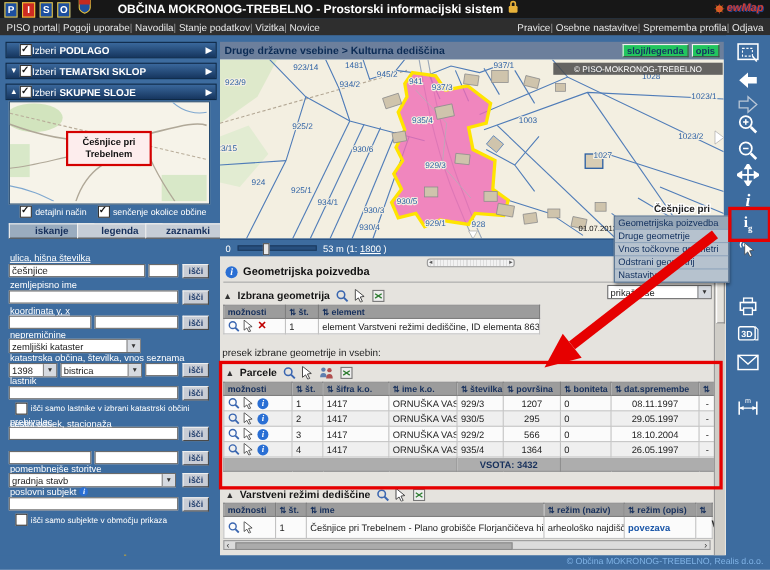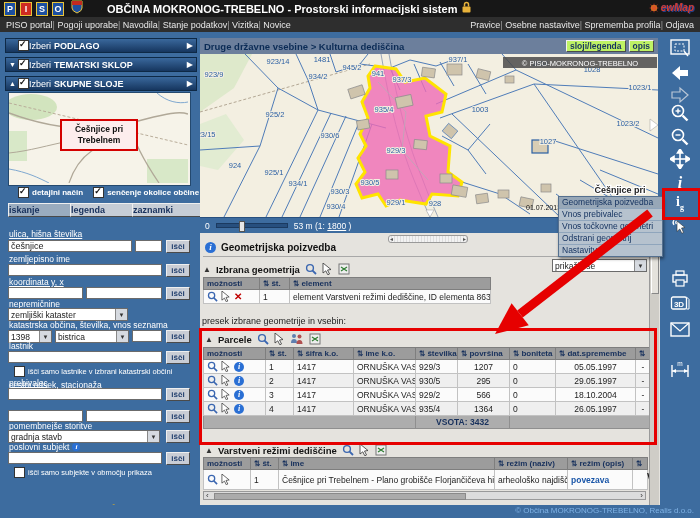--- a/index.html
+++ b/index.html
@@ -16,37 +16,37 @@
   .mlink+.mlink::before{content:" | ";color:#9a9a9a;}
   .mspacer{flex:1;}
   
   .side-sec{position:absolute;left:5px;width:192px;height:15px;background:linear-gradient(#3A689C,#16365F);border:1px solid #0E2946;display:flex;align-items:center;color:#fff;font-size:9px;box-sizing:border-box;padding:0 3px;}
   .side-sec .nm{font-weight:bold;margin-left:3px;}
   .side-sec .arr{margin-left:auto;font-size:8px;}
   .chev{width:9px;font-size:7px;color:#fff;}
   .cbx{width:9px;height:9px;background:#fff;border:1px solid #333;position:relative;display:inline-block;vertical-align:middle;flex:none;}
   .cbx.checked::after{content:"✓";position:absolute;left:0px;top:-2px;font-size:9px;color:#111;font-weight:bold;}
   .minimap{position:absolute;left:8px;top:92px;width:181px;height:92px;background:#F6F3E9;border:1px solid #24496F;}
-  .togglerow{position:absolute;left:8px;top:187px;width:184px;display:flex;gap:10px;align-items:flex-end;color:#fff;font-size:8px;padding-left:10px;font-weight:bold;}
+  .togglerow{position:absolute;left:8px;top:187px;width:184px;display:flex;gap:10px;align-items:flex-end;color:#fff;font-size:8px;padding-left:10px;}
   .togglerow .cbx{margin-right:3px;}
-  .tab{position:absolute;top:203px;width:78px;height:14px;background:#C6CDD6;border:1px solid;border-color:#EFEFEF #4A4A4A #4A4A4A #EFEFEF;color:#17305C;font-weight:bold;font-size:9px;line-height:13px;box-sizing:border-box;}
+  .tab{position:absolute;top:203px;width:78px;height:14px;background:#C6CDD6;border:1px solid;border-color:#EFEFEF #4A4A4A #4A4A4A #EFEFEF;color:#17305C;font-weight:bold;font-size:9px;text-align:center;line-height:13px;box-sizing:border-box;}
   .tab.active{background:#9AACBF;}
   .flabel{position:absolute;left:9px;color:#fff;font-size:8.5px;white-space:nowrap;}
   .flabel.lnk{text-decoration:underline;}
   .inp{position:absolute;height:12px;background:#fff;border:1px solid #6B6B6B;font-size:9px;padding:0 2px;color:#222;box-sizing:border-box;font-family:"Liberation Sans",sans-serif;}
   .btn-isci{position:absolute;left:166px;width:24px;height:13px;background:#C9CDD5;border:1px solid;border-color:#EFEFEF #4A4A4A #4A4A4A #EFEFEF;color:#223F6E;font-weight:bold;font-size:8px;text-align:center;line-height:11px;box-sizing:border-box;}
   .sel{position:absolute;height:13px;background:#fff;border:1px solid #6B6B6B;font-size:8.5px;color:#222;display:flex;align-items:center;box-sizing:border-box;padding-left:2px;}
   .sel .txt{flex:1;white-space:nowrap;overflow:hidden;}
   .sel .sel-arr{width:11px;height:100%;background:#D6DAE0;border-left:1px solid #888;font-size:6px;color:#333;display:flex;align-items:center;justify-content:center;flex:none;}
   .geologo{position:absolute;left:62px;top:503px;font-size:9px;font-weight:bold;color:#fff;}
   .geologo .star{color:#F4B90F;font-size:10px;}
   
   .mapbar{position:absolute;left:200px;top:38px;width:458px;height:16px;background:#6C7F9C;display:flex;align-items:center;padding:0 4px;box-sizing:border-box;}
   .crumb{color:#0B2B55;font-weight:bold;font-size:9.5px;white-space:nowrap;}
-  .mapbtn{background:#bef264;border:1px solid;border-color:#F0F0F0 #4A4A4A #4A4A4A #F0F0F0;font-size:8.5px;color:#15325F;font-weight:bold;padding:0 3px;height:12px;line-height:11px;margin-left:3px;box-sizing:border-box;}
+  .mapbtn{background:#22c55e;border:1px solid;border-color:#F0F0F0 #4A4A4A #4A4A4A #F0F0F0;font-size:8.5px;color:#15325F;font-weight:bold;padding:0 3px;height:12px;line-height:11px;margin-left:3px;box-sizing:border-box;}
   .mapwrap{position:absolute;left:200px;top:54px;width:458px;height:163px;background:#F3EFE1;overflow:hidden;}
   
   .scalestrip{position:absolute;left:200px;top:217px;width:460px;height:16px;background:#3D6C9F;border-top:1px solid #28507F;display:flex;align-items:center;color:#fff;font-size:8.5px;padding:0 5px;box-sizing:border-box;}
   .slider{width:70px;height:3px;background:#274F7E;border:1px solid #1B3A60;margin:0 6px;position:relative;}
   .slider .thumb{position:absolute;left:22px;top:-3px;width:4px;height:9px;background:#E8E8E8;border:1px solid #555;}
   
   .panel{position:absolute;left:200px;top:233px;width:460px;height:272px;background:#E5E3DE;}
   .hscroll-map{position:absolute;left:388px;top:235px;width:80px;height:8px;background:repeating-linear-gradient(90deg,#F2F2F2 0 2px,#DDD 2px 3px);border:1px solid #9A9A9A;border-radius:3px;color:#555;font-size:6px;line-height:6px;display:flex;justify-content:space-between;padding:0 1px;box-sizing:border-box;}
   .info-badge{position:absolute;width:11px;height:11px;border-radius:50%;background:#2A6FD4;color:#fff;font-family:"Liberation Serif",serif;font-style:italic;font-weight:bold;font-size:9px;text-align:center;line-height:11px;}
   .ptitle{position:absolute;font-weight:bold;font-size:10px;color:#111;}
@@ -520,21 +520,21 @@
               </svg>
         <span class="ibadge-sm">i</span>
       </span>
           </td>
       <td>1</td>
       <td>1417</td>
       <td>ORNUŠKA VAS</td>
       <td>929/3</td>
       <td class="num">1207</td>
       <td>0</td>
-      <td class="num">05.05.1997</td>
+      <td class="num">08.11.1997</td>
       <td class="ctr">-</td>
     </tr>
     <tr class="alt">
       <td>
             <span class="opt-icons">
         <svg width="11" height="11" viewBox="0 0 12 12">
                 <circle cx="5" cy="5" r="3.4" fill="none" stroke="#3A66B0" stroke-width="1.4"></circle>
                 <line x1="7.6" y1="7.6" x2="11" y2="11" stroke="#3A66B0" stroke-width="1.8"></line>
               </svg>
         <svg width="10" height="11" viewBox="0 0 11 12">
@@ -756,21 +756,21 @@
           <line x1="2" y1="11" x2="18" y2="11" stroke="#FFF" stroke-width="1.2"></line>
           <polygon points="2,11 6,9 6,13" fill="#FFF"></polygon>
           <polygon points="18,11 14,9 14,13" fill="#FFF"></polygon>
           <text x="10" y="6" text-anchor="middle" font-size="6.5" fill="#FFF" font-family="Liberation Sans,sans-serif">m</text>
         </svg>
     </div>
   </div>
 
   <div class="menu">
     <div class="menu-item first">Geometrijska poizvedba</div>
-    <div class="menu-item">Vnos prebivalec</div>
+    <div class="menu-item">Druge geometrije</div>
     <div class="menu-item">Vnos točkovne geometri</div>
     <div class="menu-item">Odstrani geometrij</div>
     <div class="menu-item">Nastavitve</div>
   </div>
 
   <div class="annot-box" style="left:662px;top:188px;width:33px;height:26px;"></div>
   <div class="annot-box" style="left:199px;top:328px;width:452px;height:111px;"></div>
   <svg class="arrow-svg" width="700" height="518" viewBox="0 0 700 518">
     <line x1="650" y1="213" x2="520" y2="314" stroke="#E60000" stroke-width="9"></line>
     <polygon points="495,334 511.6,303.3 528.8,325.3" fill="#E60000"></polygon>

